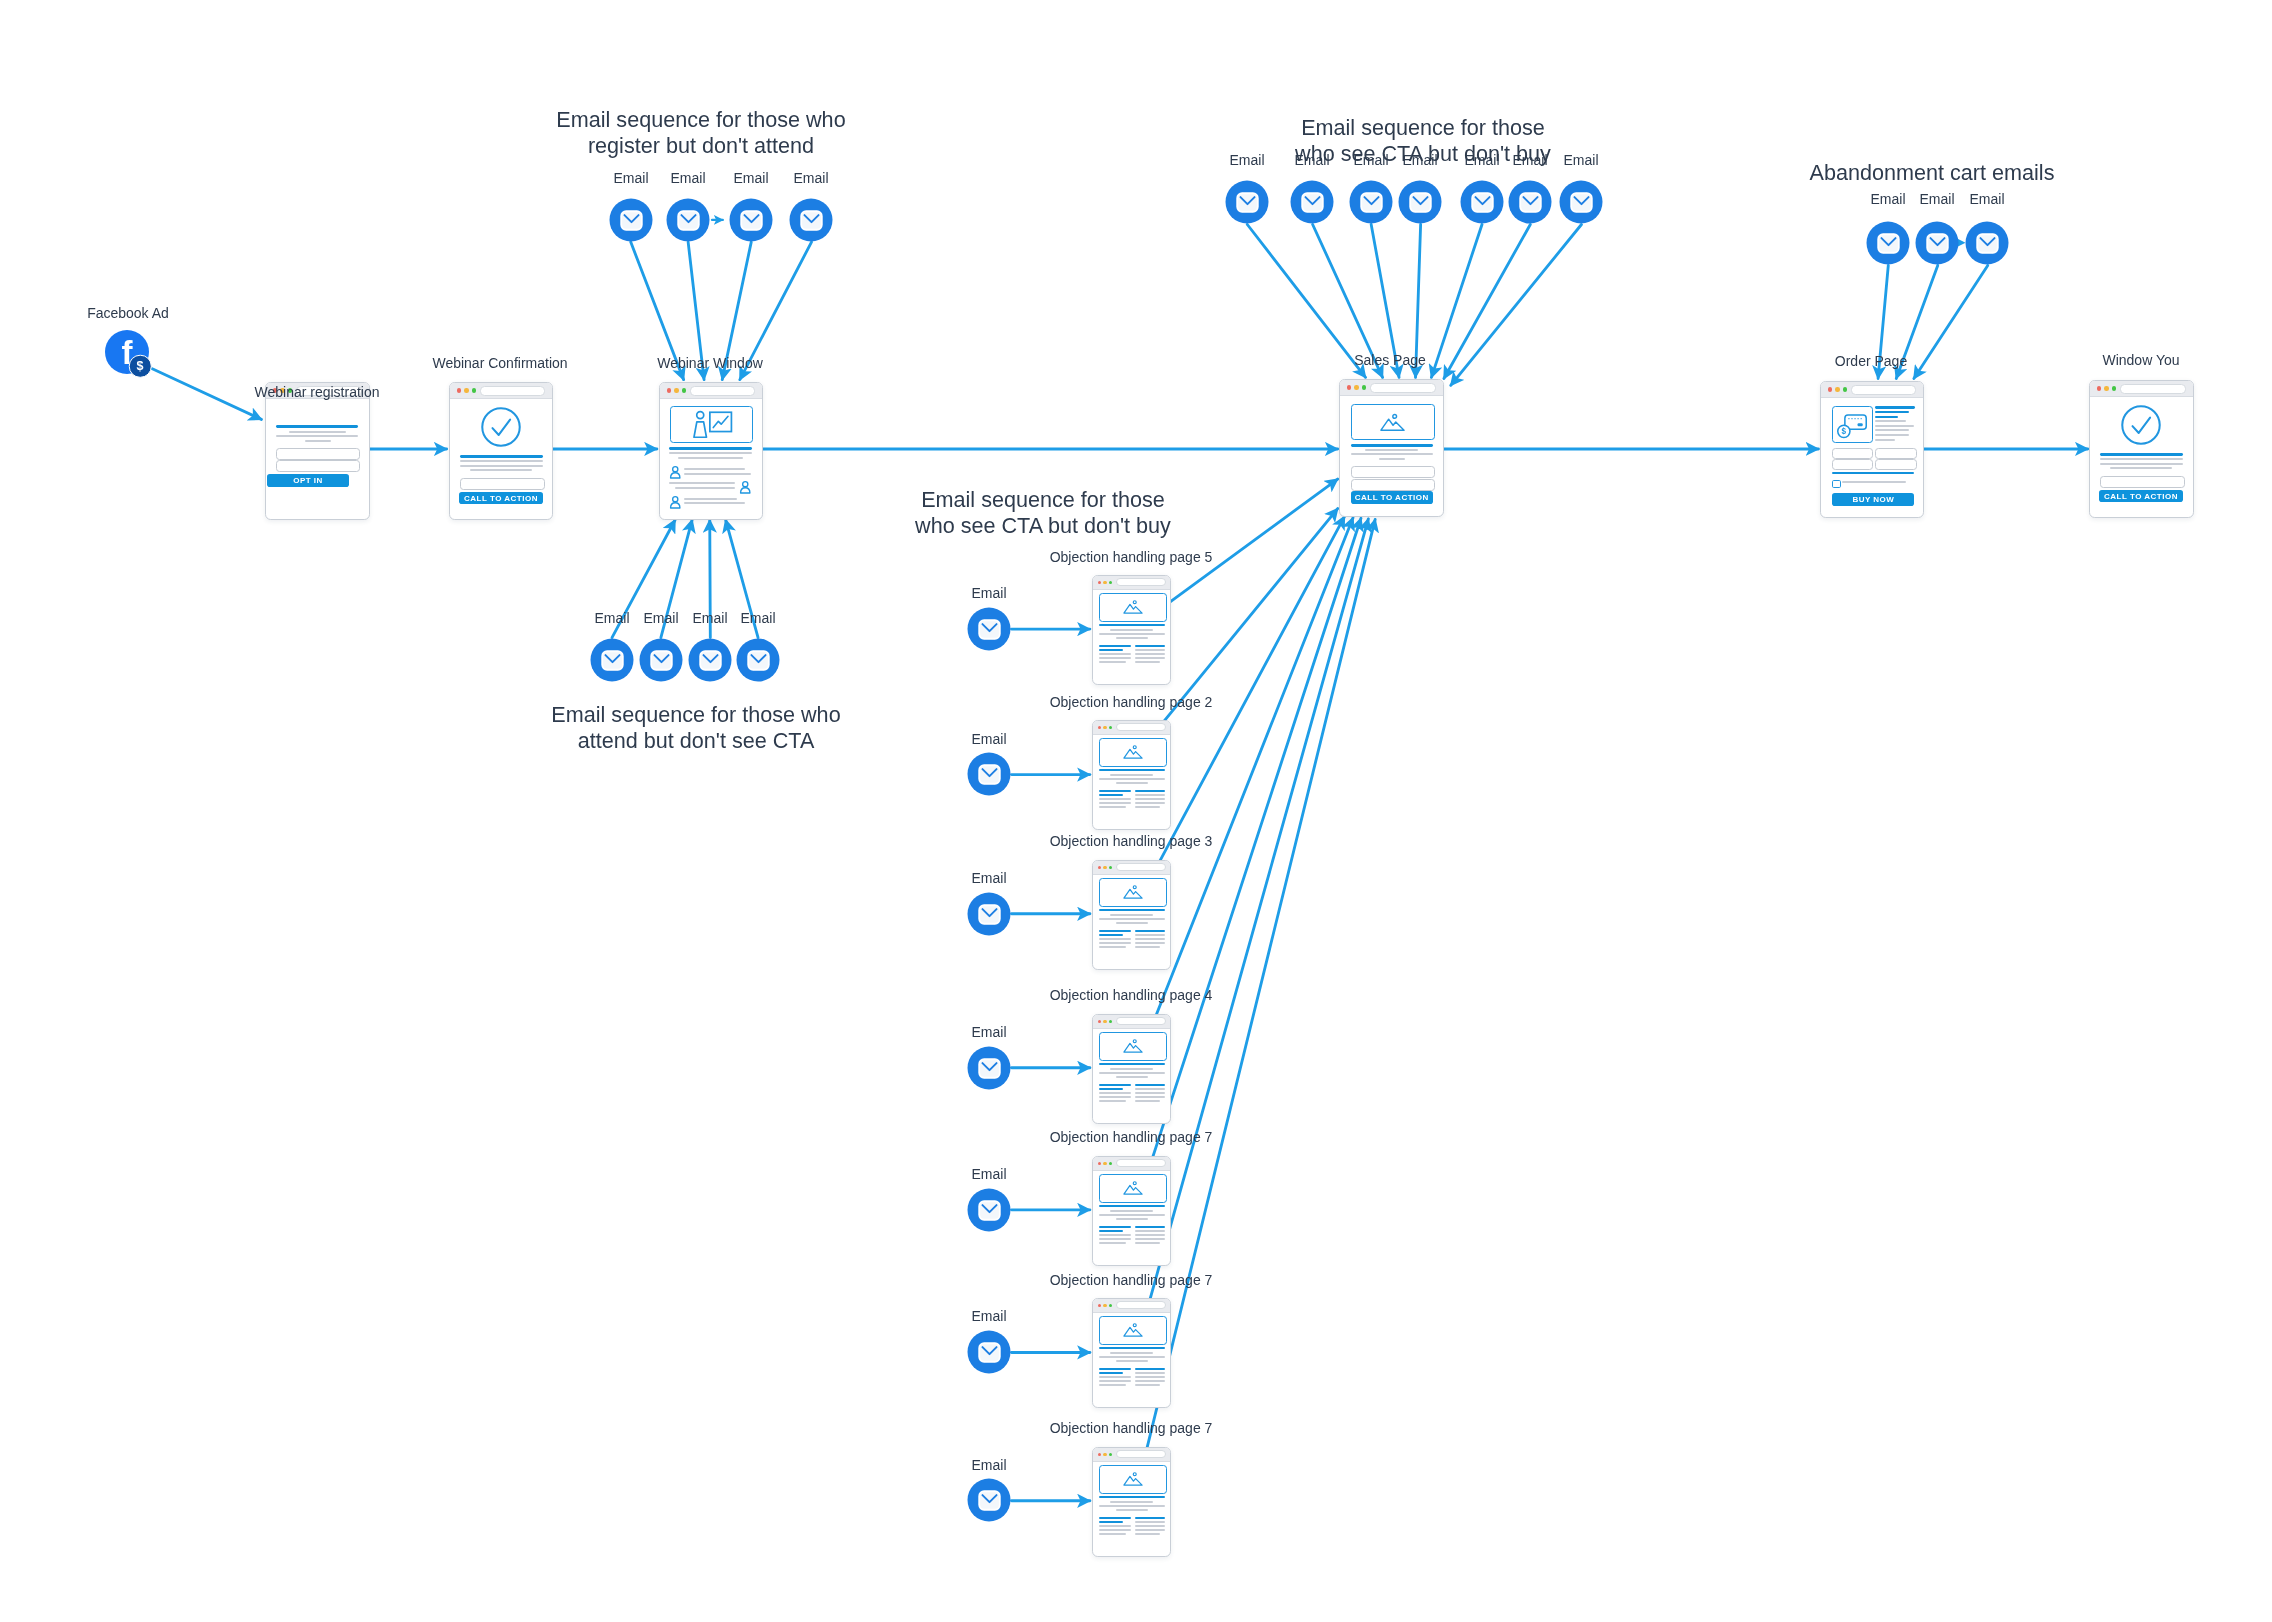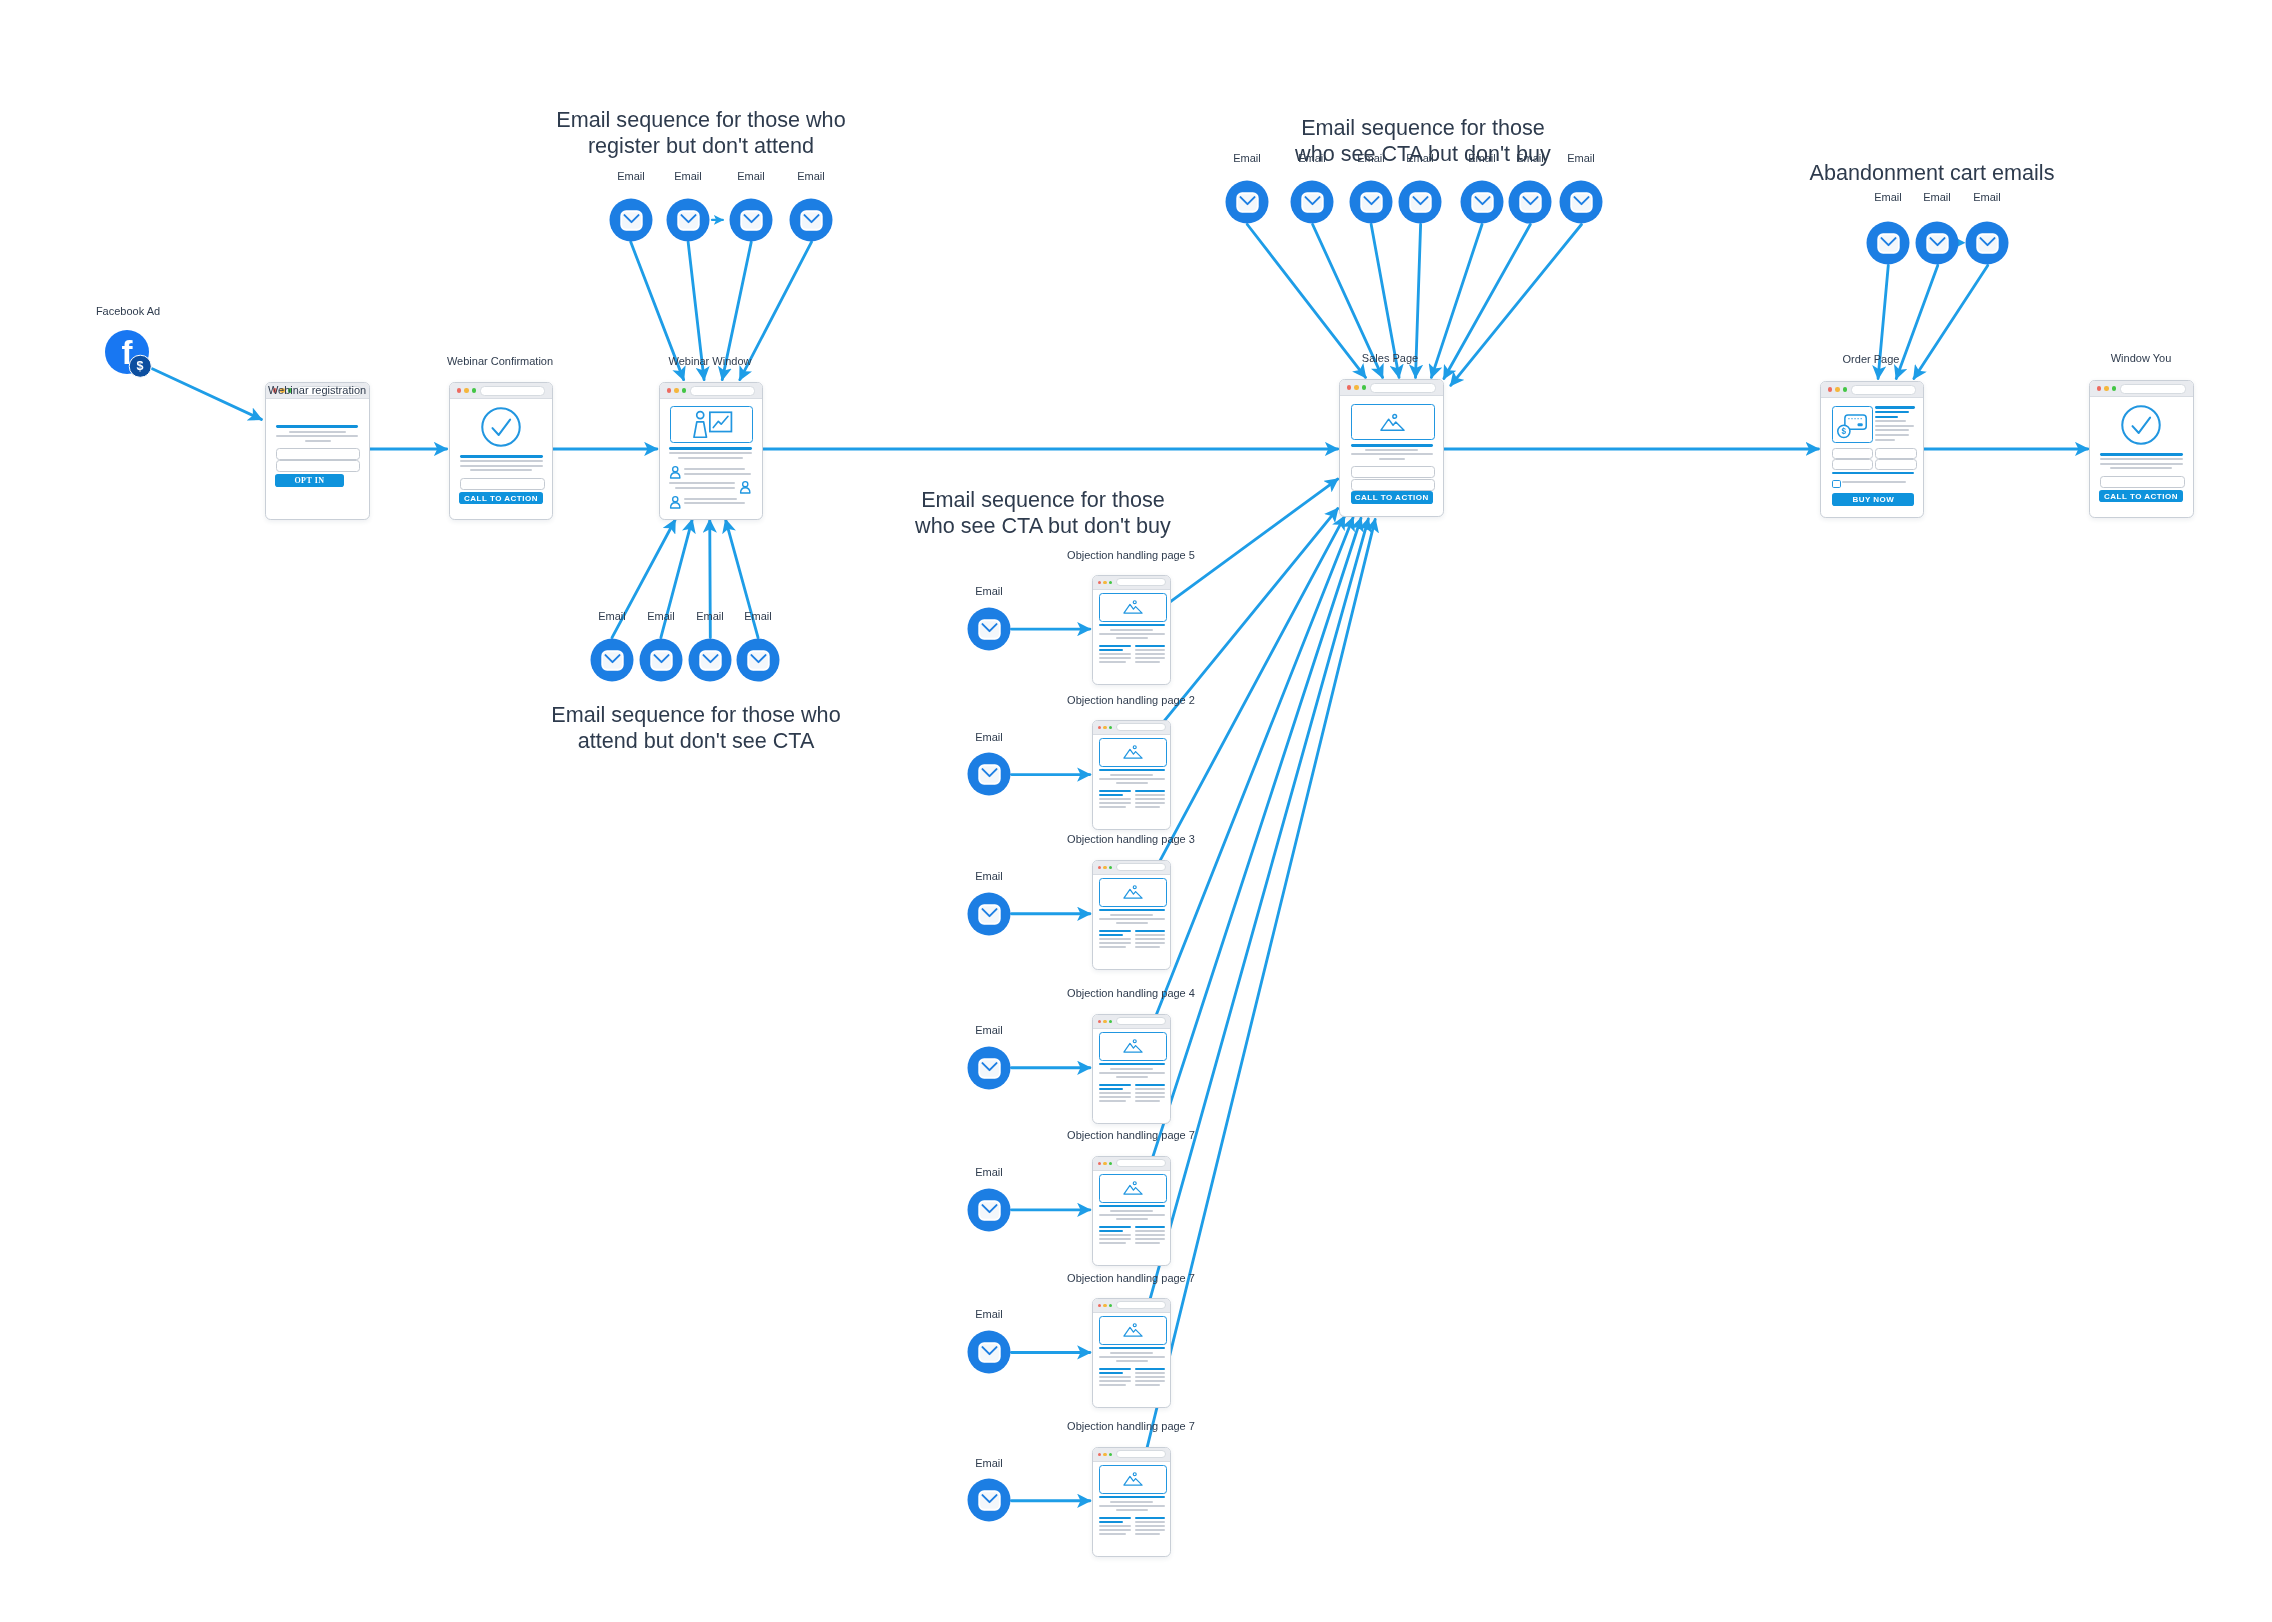--- a/index.html
+++ b/index.html
@@ -6,21 +6,21 @@
   .canvas{
     position:relative;width:2273px;height:1623px;background:#fff;overflow:hidden;
     font-family:"Liberation Sans", sans-serif;
     --accent:#1E9DE7; --node-blue:#1C7EE3; --btn-blue:#0F93DC; --line-blue:#1191DB;
     --line-gray:#C9CED6; --fb-blue:#1877F2; --badge-blue:#0D4FA0; --text-dark:#2E3B4D;
     --win-border:#C9CFD7; --header-bg:#E9EBEF; --dot-red:#EE6B60; --dot-yellow:#F5B73D; --dot-green:#43C645;
   }
   #wires{position:absolute;left:0;top:0;z-index:1;}
   .seq-title{position:absolute;transform:translateX(-50%);text-align:center;font-size:21.6px;
     line-height:26px;color:var(--text-dark);white-space:nowrap;z-index:3;}
-  .node-label{position:absolute;transform:translateX(-50%);font-size:11px;color:var(--text-dark);
+  .node-label{position:absolute;transform:translateX(-50%);font-size:14px;color:var(--text-dark);
     white-space:nowrap;z-index:3;}
   .bwin{position:absolute;background:#fff;border:1.1px solid var(--win-border);border-radius:5.7px;
     box-shadow:0 1.7px 4.5px rgba(40,60,90,0.08);z-index:2;}
   .chrome{position:absolute;top:0;left:0;right:0;background:var(--header-bg);
     border-bottom:1.1px solid #D8DCE2;border-radius:4.5px 4.5px 0 0;}
   .dot{position:absolute;border-radius:50%;}
   .dot.r{background:var(--dot-red);} .dot.y{background:var(--dot-yellow);} .dot.g{background:var(--dot-green);}
   .pill{position:absolute;background:#fff;border:1.1px solid #D6DBE0;border-radius:4.5px;}
   .ln{position:absolute;border-radius:1.4px;}
   .ln.b{background:var(--line-blue);} .ln.g{background:var(--line-gray);}
@@ -122,21 +122,21 @@
         <div class="dot y" style="left: 14px; top: 5.1px; width: 4.5px; height: 4.5px;"></div>
         <div class="dot g" style="left: 21.6px; top: 5.1px; width: 4.5px; height: 4.5px;"></div>
         <div class="pill" style="left: 29.5px; right: 6.8px; top: 2.8px; height: 8px;"></div>
       </div>
       <div class="ln b" style="left: 10.2px; top: 42px; width: 82px; height: 2.8px;"></div>
       <div class="ln g" style="left: 23px; top: 48px; width: 57px; height: 1.7px;"></div>
       <div class="ln g" style="left: 10.2px; top: 52px; width: 82px; height: 1.7px;"></div>
       <div class="ln g" style="left: 39px; top: 57px; width: 25.6px; height: 1.7px;"></div>
       <div class="inp" style="left: 10.2px; top: 65px; width: 82px; height: 10.2px;"></div>
       <div class="inp" style="left: 10.2px; top: 77px; width: 82px; height: 10.2px;"></div>
-      <div class="btn" style="left: 9px; top: 91px; width: 69px; height: 12.5px; font-family: Liberation Serif, serif;">OPT IN</div>
+      <div class="btn" style="left: 1px; top: 91px; width: 82px; height: 12.5px;">OPT IN</div>
     </div>
     <div class="node-label" style="left: 317px; top: 355px; margin-top: 29px;">Webinar registration</div>
     <div class="bwin" style="left: 449px; top: 382px; width: 102px; height: 136px;">
       <div class="chrome" style="height: 14.8px;">
         <div class="dot r" style="left: 6.8px; top: 5.1px; width: 4.5px; height: 4.5px;"></div>
         <div class="dot y" style="left: 14px; top: 5.1px; width: 4.5px; height: 4.5px;"></div>
         <div class="dot g" style="left: 21.6px; top: 5.1px; width: 4.5px; height: 4.5px;"></div>
         <div class="pill" style="left: 29.5px; right: 6.8px; top: 2.8px; height: 8px;"></div>
       </div>
       <div class="check-svg" style="left: 51px; top: 45px;"><svg width="42" height="42" viewBox="0 0 74 74">

